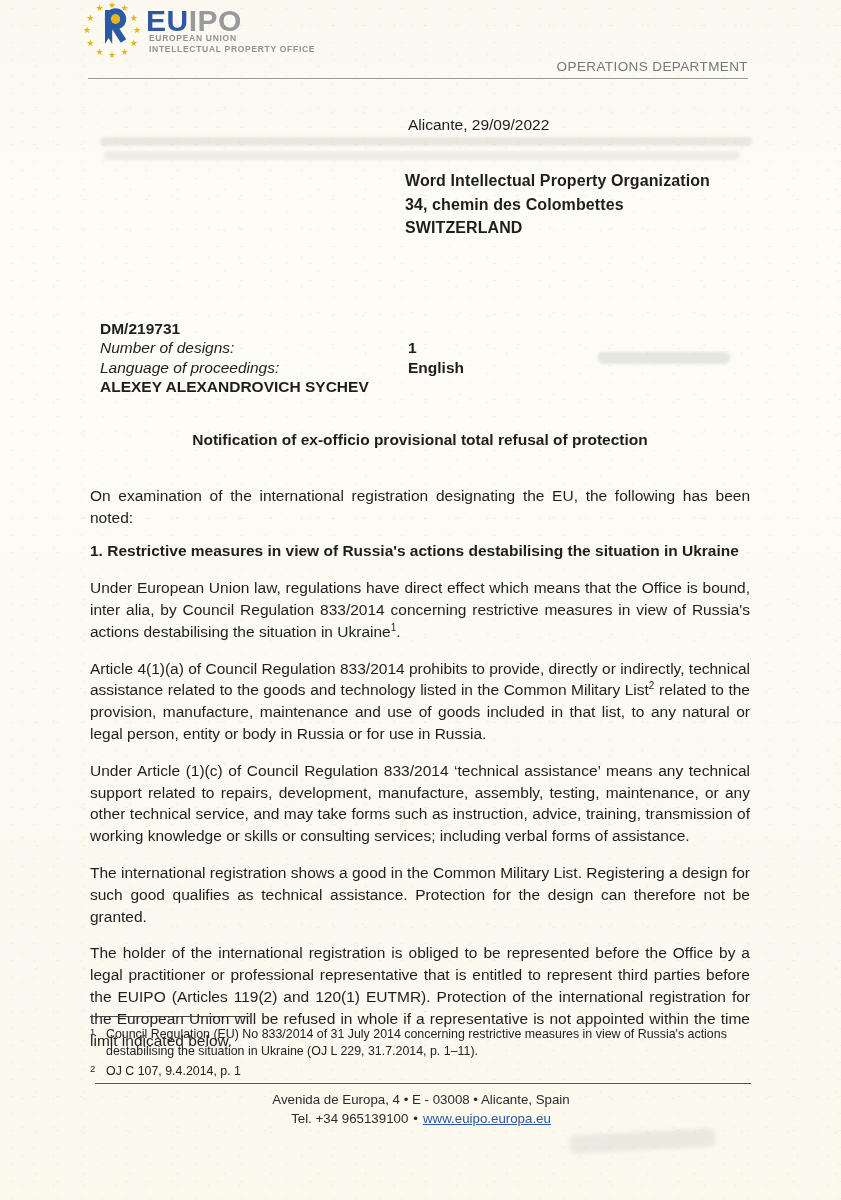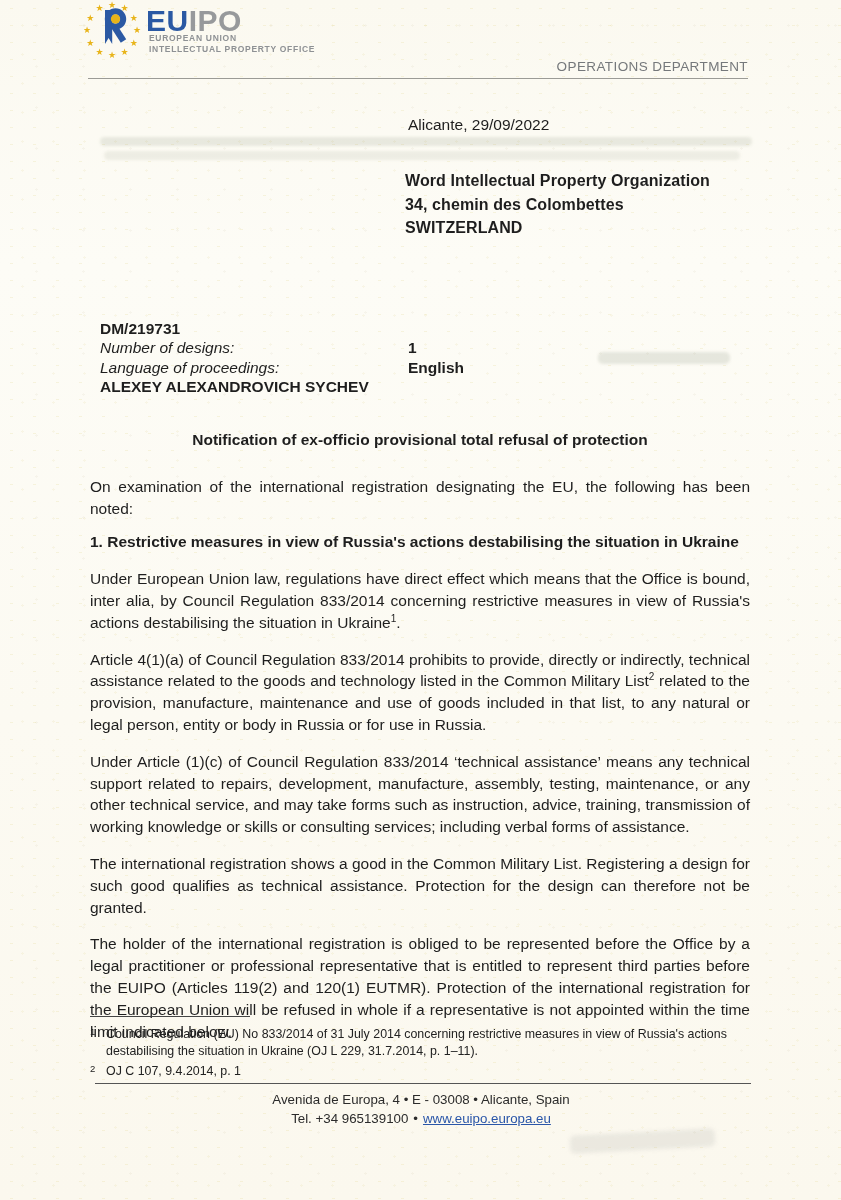--- a/index.html
+++ b/index.html
@@ -40,21 +40,21 @@
 
   .dateline { position:absolute; left:408px; top:116px; font-size:15.5px;text-align:center; }
   .recipient { position:absolute; left:405px; top:169px; font-size:16px; font-weight:bold; line-height:23.6px; letter-spacing:0.1px; }
 
   .case { position:absolute; left:100px; top:319px; font-size:15.5px; line-height:19.4px; }
   .case-row   { display:flex; }
   .case-label { width:308px; font-style:italic; }
   .case-value { font-weight:bold; }
 
   .body { position:absolute; left:90px; top:429px; width:660px; font-size:15.5px; line-height:21.8px; }
-  .title { text-align:center; font-weight:bold; margin-bottom:25px; }
+  .title { text-align:center; font-weight:bold; margin-bottom:34px; }
   .body p { text-align:justify; margin-bottom:12px;margin-top:15px; }
   .heading { font-weight:bold; margin-bottom:2px; }
   sup.fnref { font-size:10px; line-height:0; }
 
   .fn-rule { position:absolute; left:90px; top:1016px; width:160px; border-top:1.5px solid #444; }
   .footnote { position:absolute; left:90px; width:664px; font-size:12.4px; line-height:16.8px; display:flex; color:#222; }
   .fn-num { flex:0 0 16px; font-size:9.5px; position:relative; top:-2px; }
   .fn-1 { top:1026px; }
   .fn-2 { top:1063px; }
 

